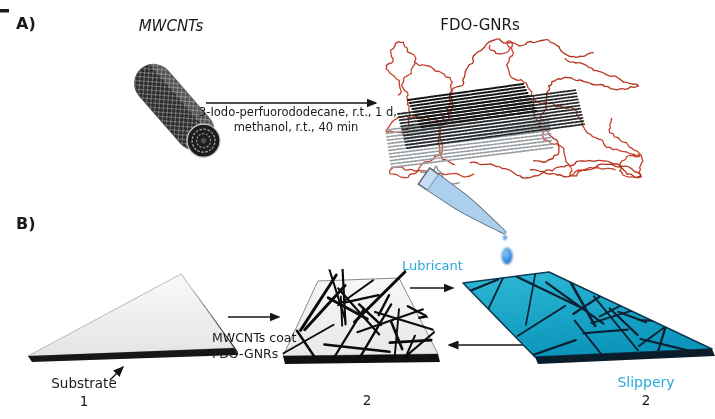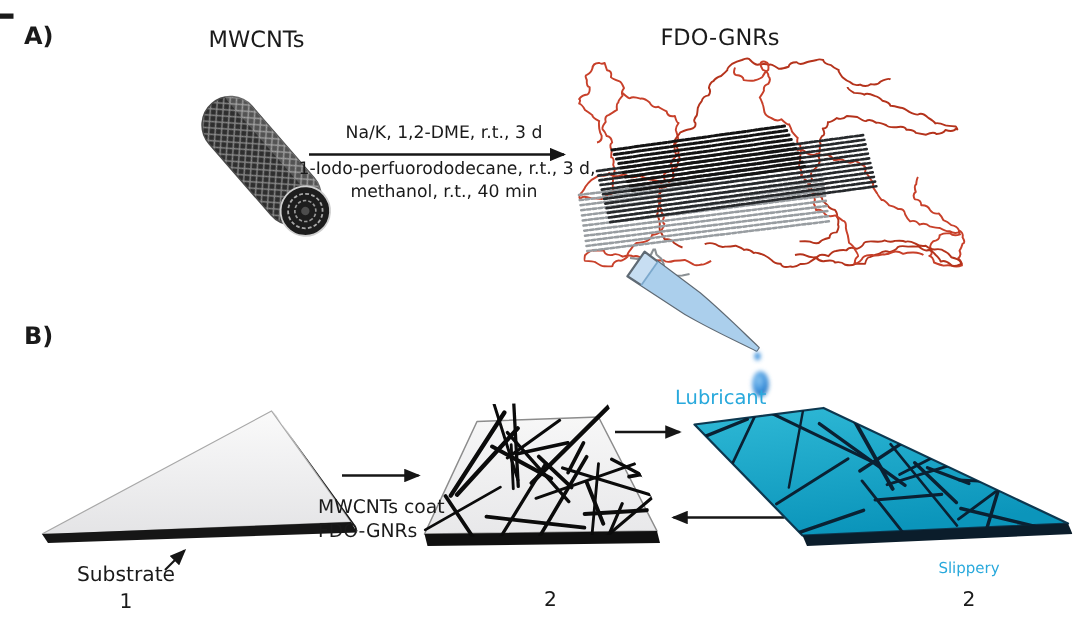--- a/index.html
+++ b/index.html
@@ -196,34 +196,33 @@
           <line x1="575.7" y1="340.2" x2="526.1" y2="357.3" stroke="#0a2133" stroke-width="2.3" stroke-linecap="round"></line>
           <line x1="674.4" y1="278.0" x2="599.7" y2="316.3" stroke="#0a2133" stroke-width="1.9" stroke-linecap="round"></line>
           <line x1="507.7" y1="268.0" x2="480.1" y2="326.4" stroke="#0a2133" stroke-width="1.8" stroke-linecap="round"></line>
           <line x1="639.4" y1="320.0" x2="706.8" y2="323.6" stroke="#0a2133" stroke-width="1.9" stroke-linecap="round"></line>
         </g>
       <polygon points="535,357 712,349 715,356 538,364" fill="#0b1d2b"></polygon>
     </g>
   </svg>
 
   <div class="abs panel-label" style="left:16px;top:14px;">A)</div>
-  <div class="abs title" style="left:121px;top:17px;width:100px;">MWCNTs</div>
+  <div class="abs title" style="left:121px;top:17px;width:100px;font-style:italic;">MWCNTs</div>
   <div class="abs title" style="left:430px;top:16px;width:100px;">FDO-GNRs</div>
 
-  <div class="abs cond" style="left:201px;top:81px;width:190px;">Na/K, 1,2-DME, r.t., 3 d</div>
-  <div class="abs cond" style="left:193px;top:105px;width:210px;">1-Iodo-perfuorododecane, r.t., 3 d,</div>
+  <div class="abs cond" style="left:193px;top:105px;width:210px;">3-Iodo-perfuorododecane, r.t., 1 d,</div>
   <div class="abs cond" style="left:201px;top:120px;width:190px;">methanol, r.t., 40 min</div>
 
   <div class="abs panel-label" style="left:16px;top:214px;">B)</div>
 
   <div class="abs small-label" style="left:212px;top:330px;">MWCNTs coat</div>
   <div class="abs small-label" style="left:212px;top:346px;">FDO-GNRs</div>
 
-  <div class="abs small-label cyan" style="left:402px;top:258px;font-size:13px;margin-left:48px;">Lubricant</div>
+  <div class="abs small-label cyan" style="left:402px;top:258px;font-size:13px;">Lubricant</div>
 
   <div class="abs step-label" style="left:48px;top:375px;width:72px;">Substrate</div>
   <div class="abs step-num" style="left:48px;top:393px;width:72px;">1</div>
 
   <div class="abs step-num" style="left:297px;top:392px;width:140px;">2</div>
 
-  <div class="abs step-label cyan" style="left:608px;top:374px;width:76px;font-size:10px;">Slippery</div>
+  <div class="abs step-label cyan" style="left:608px;top:374px;width:76px;font-size:14px;">Slippery</div>
   <div class="abs step-num" style="left:608px;top:392px;width:76px;">2</div>
 </div>
 
 </body></html>

